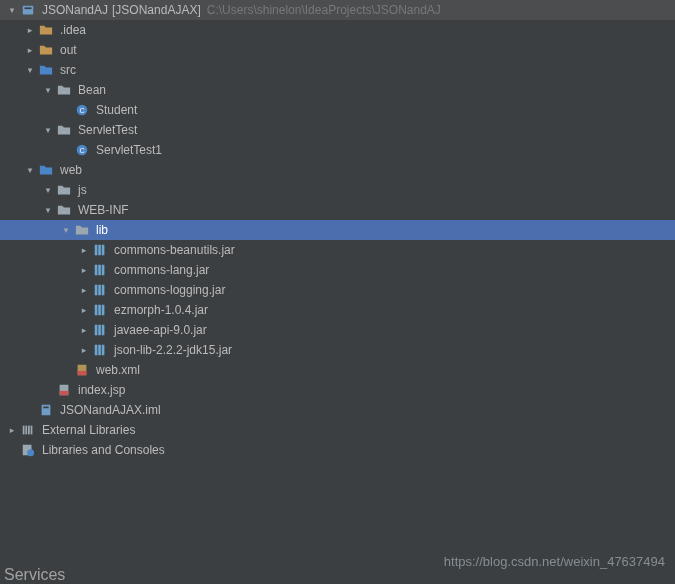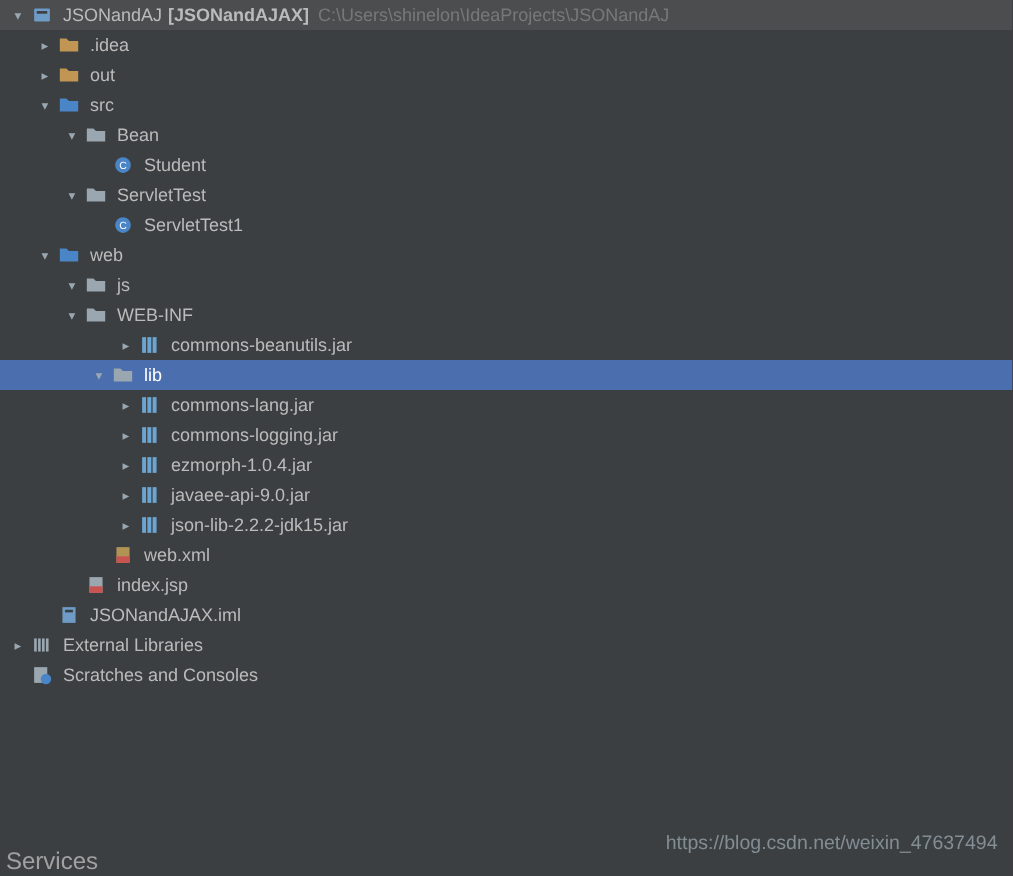--- a/index.html
+++ b/index.html
@@ -48,21 +48,21 @@
     .class-circle { fill: #4a86c7; }
     .class-letter { fill: #fff; font-size: 8px; font-family: Arial; }
     .jar-icon { fill: #6ba5d1; }
     .js-icon { fill: #d1a55c; }
     .xml-icon { fill: #c75450; }
     .jsp-icon { fill: #c75450; }
     .iml-icon { fill: #6e9cc7; }
     .lib-bars { fill: #9aa7b0; }
     .scratch-icon-bg { fill: #4a86c7; }
     .label { color: #bbbbbb; }
-    .label-bold { font-weight: bold; color: #bbbbbb; }
+    .label-bold { font-weight: normal; color: #bbbbbb; }
     .label-dim { color: #787878; margin-left: 6px; }
     .selected .label { color: #ffffff; }
     .indent { display: inline-block; }
     .watermark {
       position: absolute;
       right: 10px;
       bottom: 15px;
       color: #9aa7b0;
       font-size: 13px;
       opacity: 0.75;
@@ -202,42 +202,42 @@
     <span class="indent" style="width:40px"></span>
     <span class="arrow expanded"></span>
     <span class="icon">
         <svg viewBox="0 0 16 16">
           <path class="folder" d="M1 3h5l2 2h7v8H1z"></path>
         </svg>
       </span>
     <span class="label">WEB-INF</span>
   </div>
 
-  <div class="row">
-    <span class="indent" style="width:76px"></span>
-    <span class="arrow collapsed"></span>
-    <span class="icon">
-        <svg viewBox="0 0 16 16">
-          <rect class="jar-icon" x="2" y="2" width="3" height="12"></rect>
-          <rect class="jar-icon" x="6" y="2" width="3" height="12"></rect>
-          <rect class="jar-icon" x="10" y="2" width="3" height="12"></rect>
-        </svg>
-      </span>
-    <span class="label">commons-beanutils.jar</span>
-  </div>
-
   <div class="row selected">
     <span class="indent" style="width:58px"></span>
     <span class="arrow expanded"></span>
     <span class="icon">
         <svg viewBox="0 0 16 16">
           <path class="folder" d="M1 3h5l2 2h7v8H1z"></path>
         </svg>
       </span>
     <span class="label">lib</span>
+  </div>
+
+  <div class="row">
+    <span class="indent" style="width:76px"></span>
+    <span class="arrow collapsed"></span>
+    <span class="icon">
+        <svg viewBox="0 0 16 16">
+          <rect class="jar-icon" x="2" y="2" width="3" height="12"></rect>
+          <rect class="jar-icon" x="6" y="2" width="3" height="12"></rect>
+          <rect class="jar-icon" x="10" y="2" width="3" height="12"></rect>
+        </svg>
+      </span>
+    <span class="label">commons-beanutils.jar</span>
   </div>
   <div class="row">
     <span class="indent" style="width:76px"></span>
     <span class="arrow collapsed"></span>
     <span class="icon">
         <svg viewBox="0 0 16 16">
           <rect class="jar-icon" x="2" y="2" width="3" height="12"></rect>
           <rect class="jar-icon" x="6" y="2" width="3" height="12"></rect>
           <rect class="jar-icon" x="10" y="2" width="3" height="12"></rect>
         </svg>
@@ -345,19 +345,19 @@
 
   <div class="row">
     <span class="indent" style="width:4px"></span>
     <span class="arrow none"></span>
     <span class="icon">
         <svg viewBox="0 0 16 16">
           <rect fill="#9aa7b0" x="2" y="2" width="10" height="12"></rect>
           <circle class="scratch-icon-bg" cx="11" cy="11" r="4"></circle>
         </svg>
       </span>
-    <span class="label">Scratches and Consoles</span>
+    <span class="label">Libraries and Consoles</span>
   </div>
 
 </div>
 
 <div class="watermark">https://blog.csdn.net/weixin_47637494</div>
 <div class="services">Services</div>
 
 </body></html>

